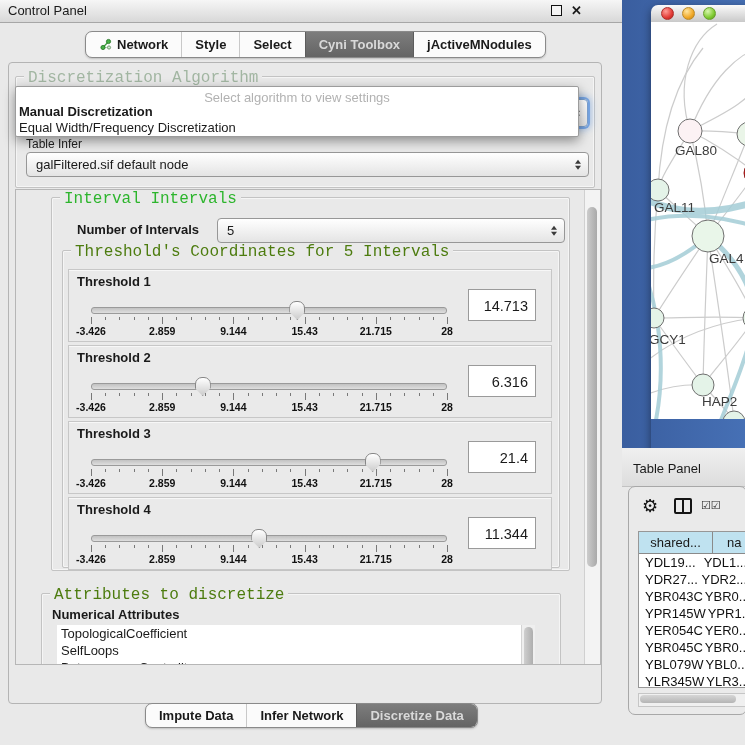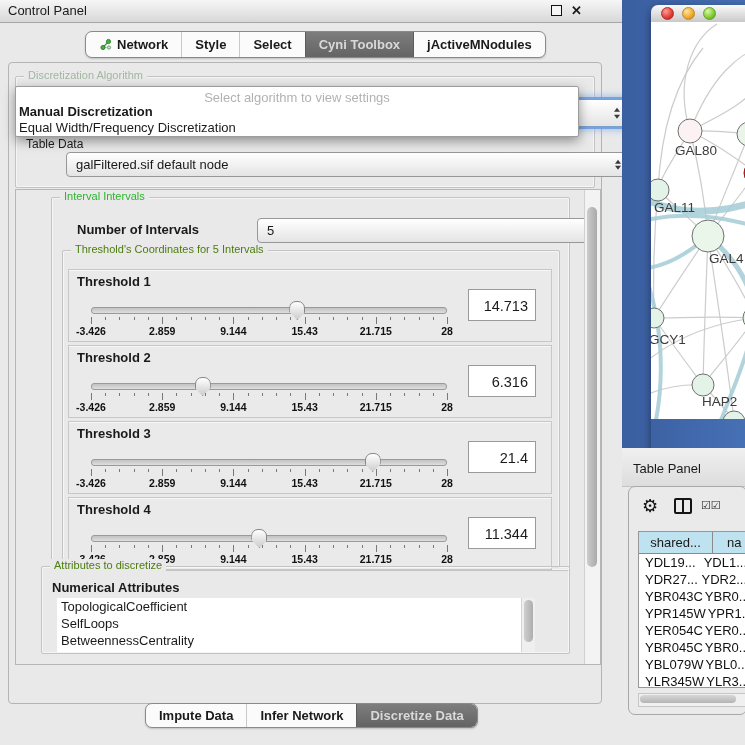--- a/index.html
+++ b/index.html
@@ -25,28 +25,28 @@
   .tab.selected { background:linear-gradient(#7d7d7d,#646464); color:#d9d9d9; border-left-color:#5c5c5c; }
   .tab.selected + .tab { border-left-color:#5c5c5c; }
   .tabicon svg { display:block; }
 
   
   .content-panel { position:absolute; left:8px; top:62px; width:592px; height:640px;
                    background:#e9e9e9; border:1px solid #b4b4b4; border-radius:4px; }
   .group { position:absolute; border:1px solid #c3c3c3; border-radius:2px;
            box-shadow:inset 0 0 0 1px rgba(255,255,255,.55); }
   .group-title { position:absolute; top:-8px; left:8px; background:#e9e9e9; padding:0 4px;
-                 font-size:11px; white-space:nowrap; }
+                 font-size:16px; white-space:nowrap;font-family:Liberation Mono, monospace; }
   .group-title.green { color:#2db52d; }
   .group-title.blue  { color:#4d7c0f; }
   .group-title.faded { color:#a2b6a2; }
 
   #algo-group { left:6px; top:13px; width:578px; height:110px; }
   .combo { position:absolute; height:24px; background:linear-gradient(#ffffff,#e4e4e4);
-           border:1px solid #979797; border-radius:4px; font-size:13px;margin-left:40px; }
+           border:1px solid #979797; border-radius:4px; font-size:13px; }
   .combo .combo-val { position:absolute; left:9px; top:4px; white-space:nowrap; }
   .combo-arrows { position:absolute; right:7px; top:50%; transform:translateY(-50%); }
   .combo-arrows i { display:block; width:0; height:0; border-left:3.5px solid transparent;
                     border-right:3.5px solid transparent; }
   .combo-arrows .up { border-bottom:4.5px solid #3a3a3a; margin-bottom:2.5px; }
   .combo-arrows .down { border-top:4.5px solid #3a3a3a; }
   #algo-combo { left:8px; top:22px; width:562px; height:26px;
                 border-color:#7aa0cf;
                 box-shadow:0 0 0 2px rgba(106,156,224,.85), 0 0 7px 3px rgba(106,156,224,.55); }
   .popup { position:absolute; left:-1px; top:9px; width:562px; height:49px; background:#fff;
@@ -77,21 +77,21 @@
   .th-ticks { position:absolute; left:22px; top:47px; width:356px; height:8px; }
   .th-ticks span { position:absolute; width:1px; background:#787878; top:0; }
   .th-ticks span.minor { height:3px; }
   .th-ticks span.major { height:7px; }
   .th-scale { position:absolute; left:22px; top:55px; width:356px; height:12px; }
   .scale-lb { position:absolute; transform:translateX(-50%); font-size:10.5px; font-weight:bold; color:#111; white-space:nowrap; }
   .th-value { position:absolute; right:15px; top:19px; width:68px; height:32px; background:#fff;
               border:1px solid #9a9a9a; text-align:right; font-size:14.5px; line-height:32px;
               padding-right:7px; box-sizing:border-box; }
 
-  #attr-group { left:25px; top:376px; width:518px; height:86px;padding-left:9px; }
+  #attr-group { left:25px; top:403px; width:518px; height:86px; }
   .attr-heading { position:absolute; left:10px; top:13px; font-weight:bold; font-size:13px; }
   #attr-list { position:absolute; left:15px; top:31px; width:477px; height:54px; background:#fff; overflow:hidden; }
   .attr-item { padding-left:4px; font-size:13px; line-height:17px; white-space:nowrap; }
   .attr-scroll { position:absolute; right:0; top:0; bottom:0; width:13px; background:#efefef;
                  border-left:1px solid #d4d4d4; }
   .attr-scroll .vthumb { position:absolute; left:1.5px; top:2px; width:9px; height:42px; border-radius:5px;
                          background:linear-gradient(90deg,#cfcfcf,#aeaeae); }
   .main-scroll { position:absolute; right:0; top:0; bottom:0; width:15px; background:#f3f3f3;
                  border-left:1px solid #d0d0d0; }
   .main-scroll .vthumb { position:absolute; left:2px; top:17px; width:10px; height:360px; border-radius:6px;
@@ -192,21 +192,21 @@
             <i class="down"></i>
           </span>
       </div>
       <div class="popup">
         <div class="popup-ph">Select algorithm to view settings</div>
         <div id="algo-options">
             <div class="popup-opt bold">Manual Discretization</div>
             <div class="popup-opt">Equal Width/Frequency Discretization</div>
           </div>
       </div>
-      <span class="small-label">Table Data</span>
+      <span class="small-label">Table Infer</span>
       <div id="tabledata-combo" class="combo">
         <span class="combo-val">galFiltered.sif default node</span>
         <span class="combo-arrows">
             <i class="up"></i>
             <i class="down"></i>
           </span>
       </div>
     </div>
 
     <div class="scroll-panel">

